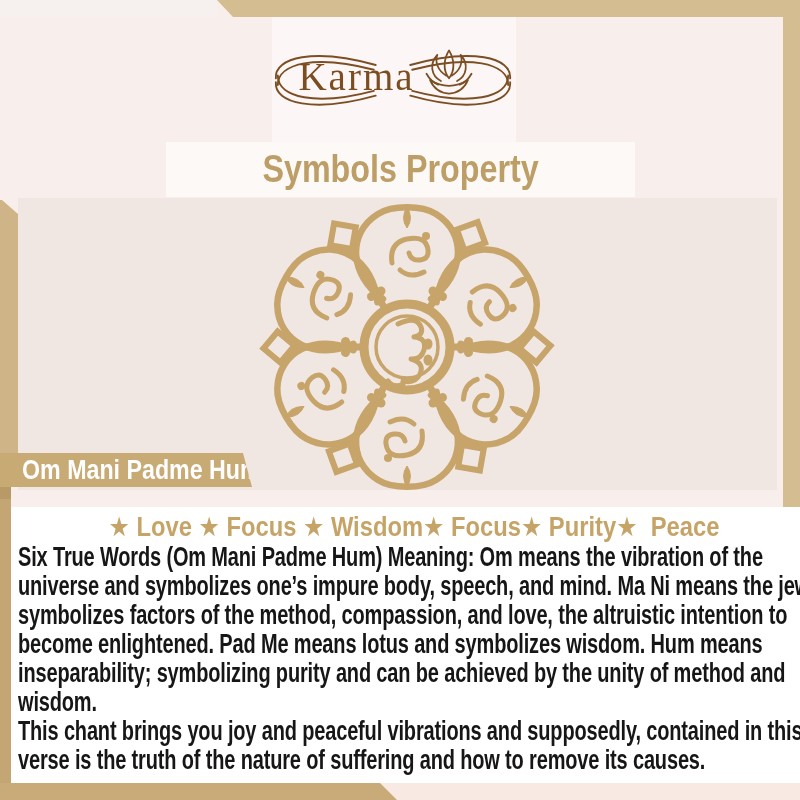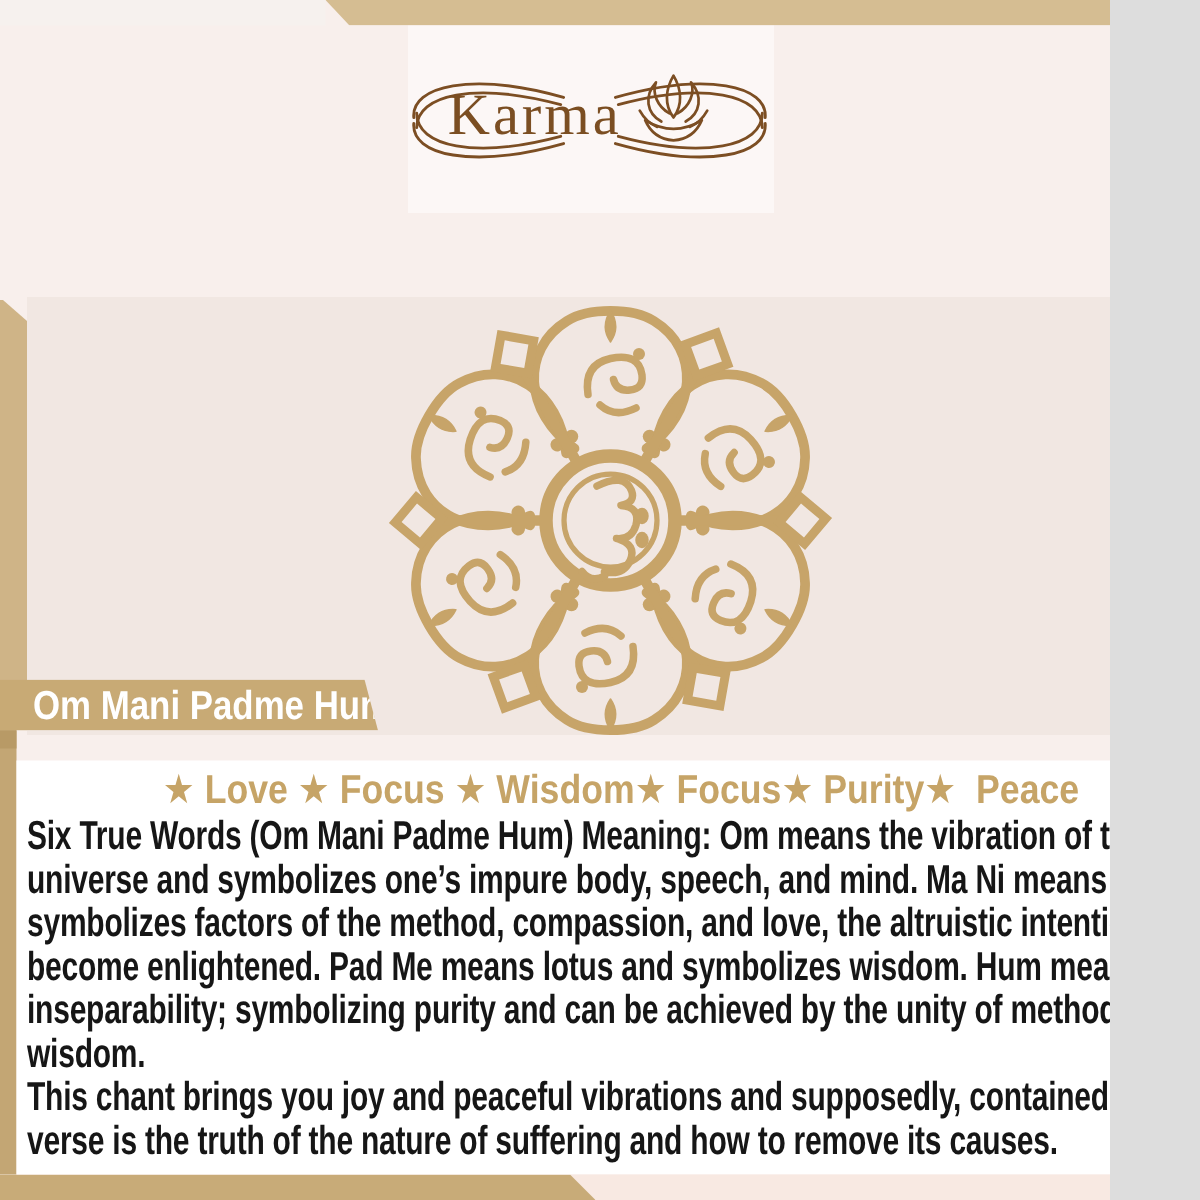--- a/index.html
+++ b/index.html
@@ -1,16 +1,16 @@
 <!DOCTYPE html>
 <html><head>
 <meta charset="utf-8">
 <style>
   html,body{margin:0;padding:0;background:#ddd;}
-  .page{position:relative;width:740px;height:800px;overflow:hidden;
+  .page{position:relative;width:800px;height:800px;overflow:hidden;
         background:#f8efec;font-family:"Liberation Sans",sans-serif;}
 
   
   .top-band{position:absolute;top:0;left:0;width:800px;height:17px;background:#d5bd92;
             clip-path:polygon(217px 0,800px 0,800px 17px,233px 17px);}
   .topleft-light{position:absolute;top:0;left:0;width:217px;height:17px;background:#f6f1ee;}
   .right-band{position:absolute;top:0;left:783px;width:17px;height:583px;background:#d5bd92;
               clip-path:polygon(0 0,100% 0,100% calc(100% - 8px),0 100%);}
   .left-ribbon-wide{position:absolute;top:200px;left:0;width:18px;height:287px;background:#cfb487;
                     clip-path:polygon(0 0,2px 0,18px 14px,18px 100%,0 100%);}
@@ -84,20 +84,23 @@
     <svg class="lotus-svg" viewBox="0 0 60 60" fill="none" stroke="#7c4e23" stroke-width="2" stroke-linecap="round" stroke-linejoin="round">
       <path d="M30,6 C24,16 23,28 30,37 C37,28 36,16 30,6 Z"></path>
       <path d="M27,34 C18,29 14,19 17,11 C8,21 10,34 21,40"></path>
       <path d="M33,34 C42,29 46,19 43,11 C52,21 50,34 39,40"></path>
       <path d="M9,39 Q30,52 51,39 Q45,53 30,54 Q15,53 9,39 Z"></path>
       <path d="M5,32 q5,9 13,12"></path>
       <path d="M55,32 q-5,9 -13,12"></path>
     </svg>
   </div>
 
+  <div class="title-box">
+    <span class="title-text">Symbols Property</span>
+  </div>
 
   <div class="panel"></div>
   <svg class="mandala" viewBox="0 0 300 300">
     <defs>
       <g id="petal" fill="none" stroke="#c7a469" stroke-linecap="round" stroke-linejoin="round">
         <path d="M126,102 C92,78 90,36 121,17 C135,8 165,8 179,17 C210,36 208,78 174,102" stroke-width="6.5"></path>
         <path d="M150,10 q-7,11 0,21 q7,-10 0,-21" fill="#c7a469" stroke-width="1"></path>
         <circle cx="124" cy="94" r="4.5" fill="#c7a469" stroke="none"></circle>
         <circle cx="176" cy="94" r="4.5" fill="#c7a469" stroke="none"></circle>
         <path d="M135,66 q-3,-20 15,-24 q19,-4 21,11 q1,9 -8,10 q-9,1 -11,-7" stroke-width="5"></path>

